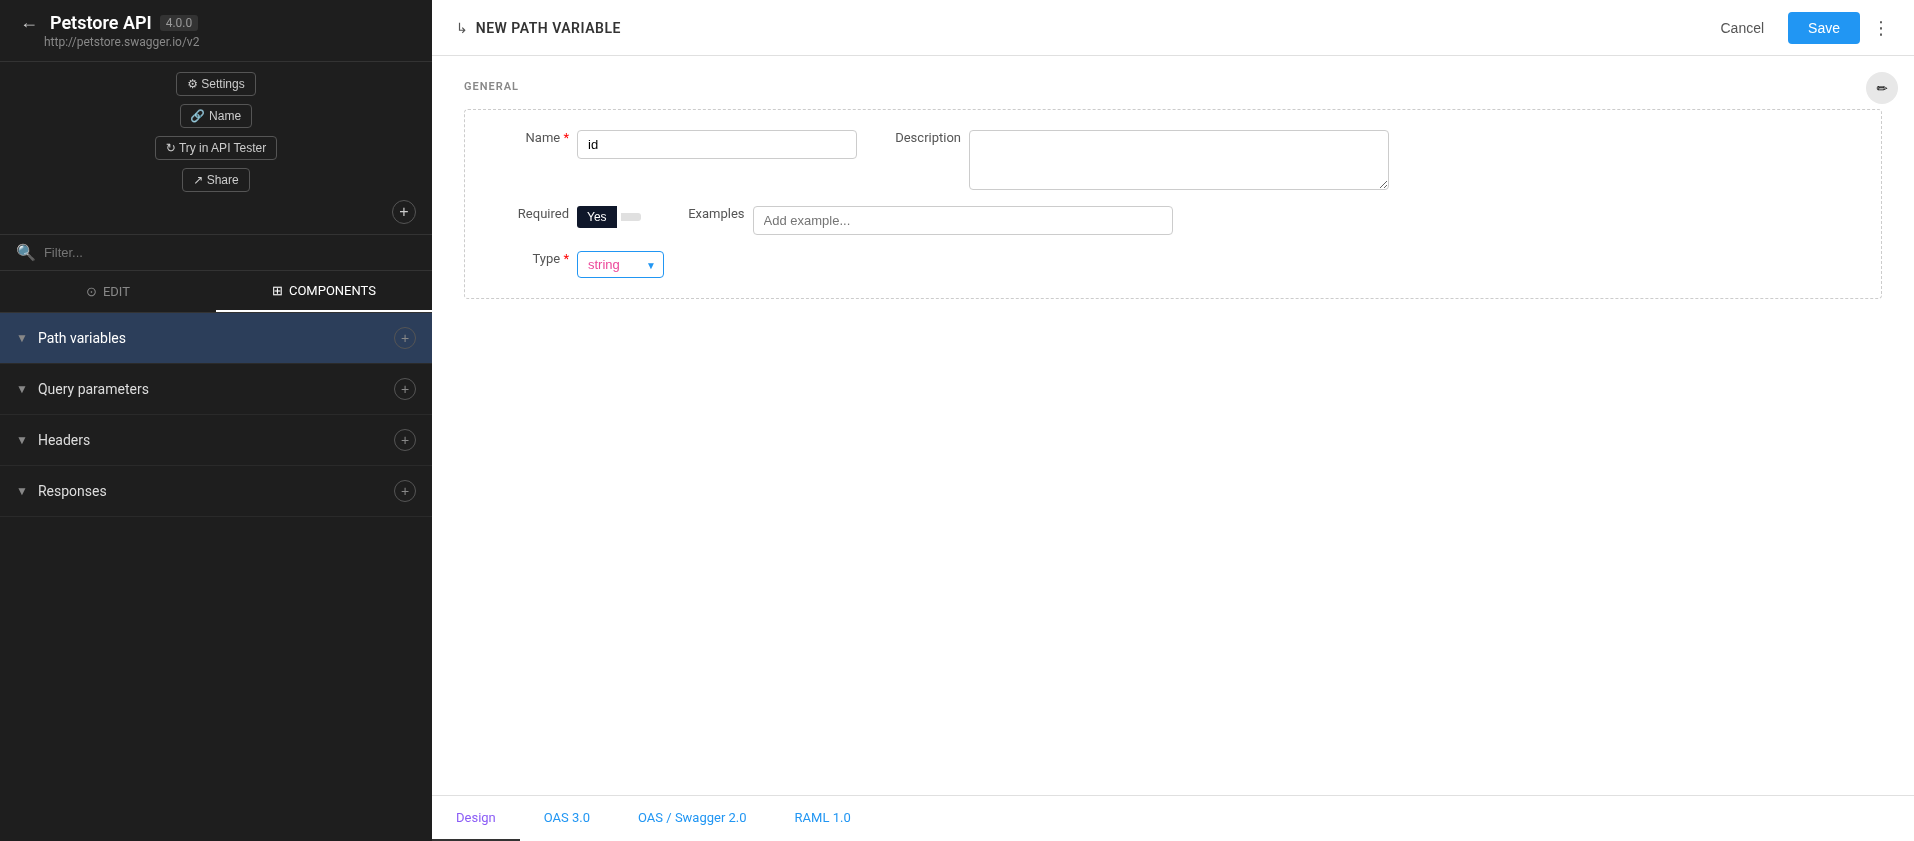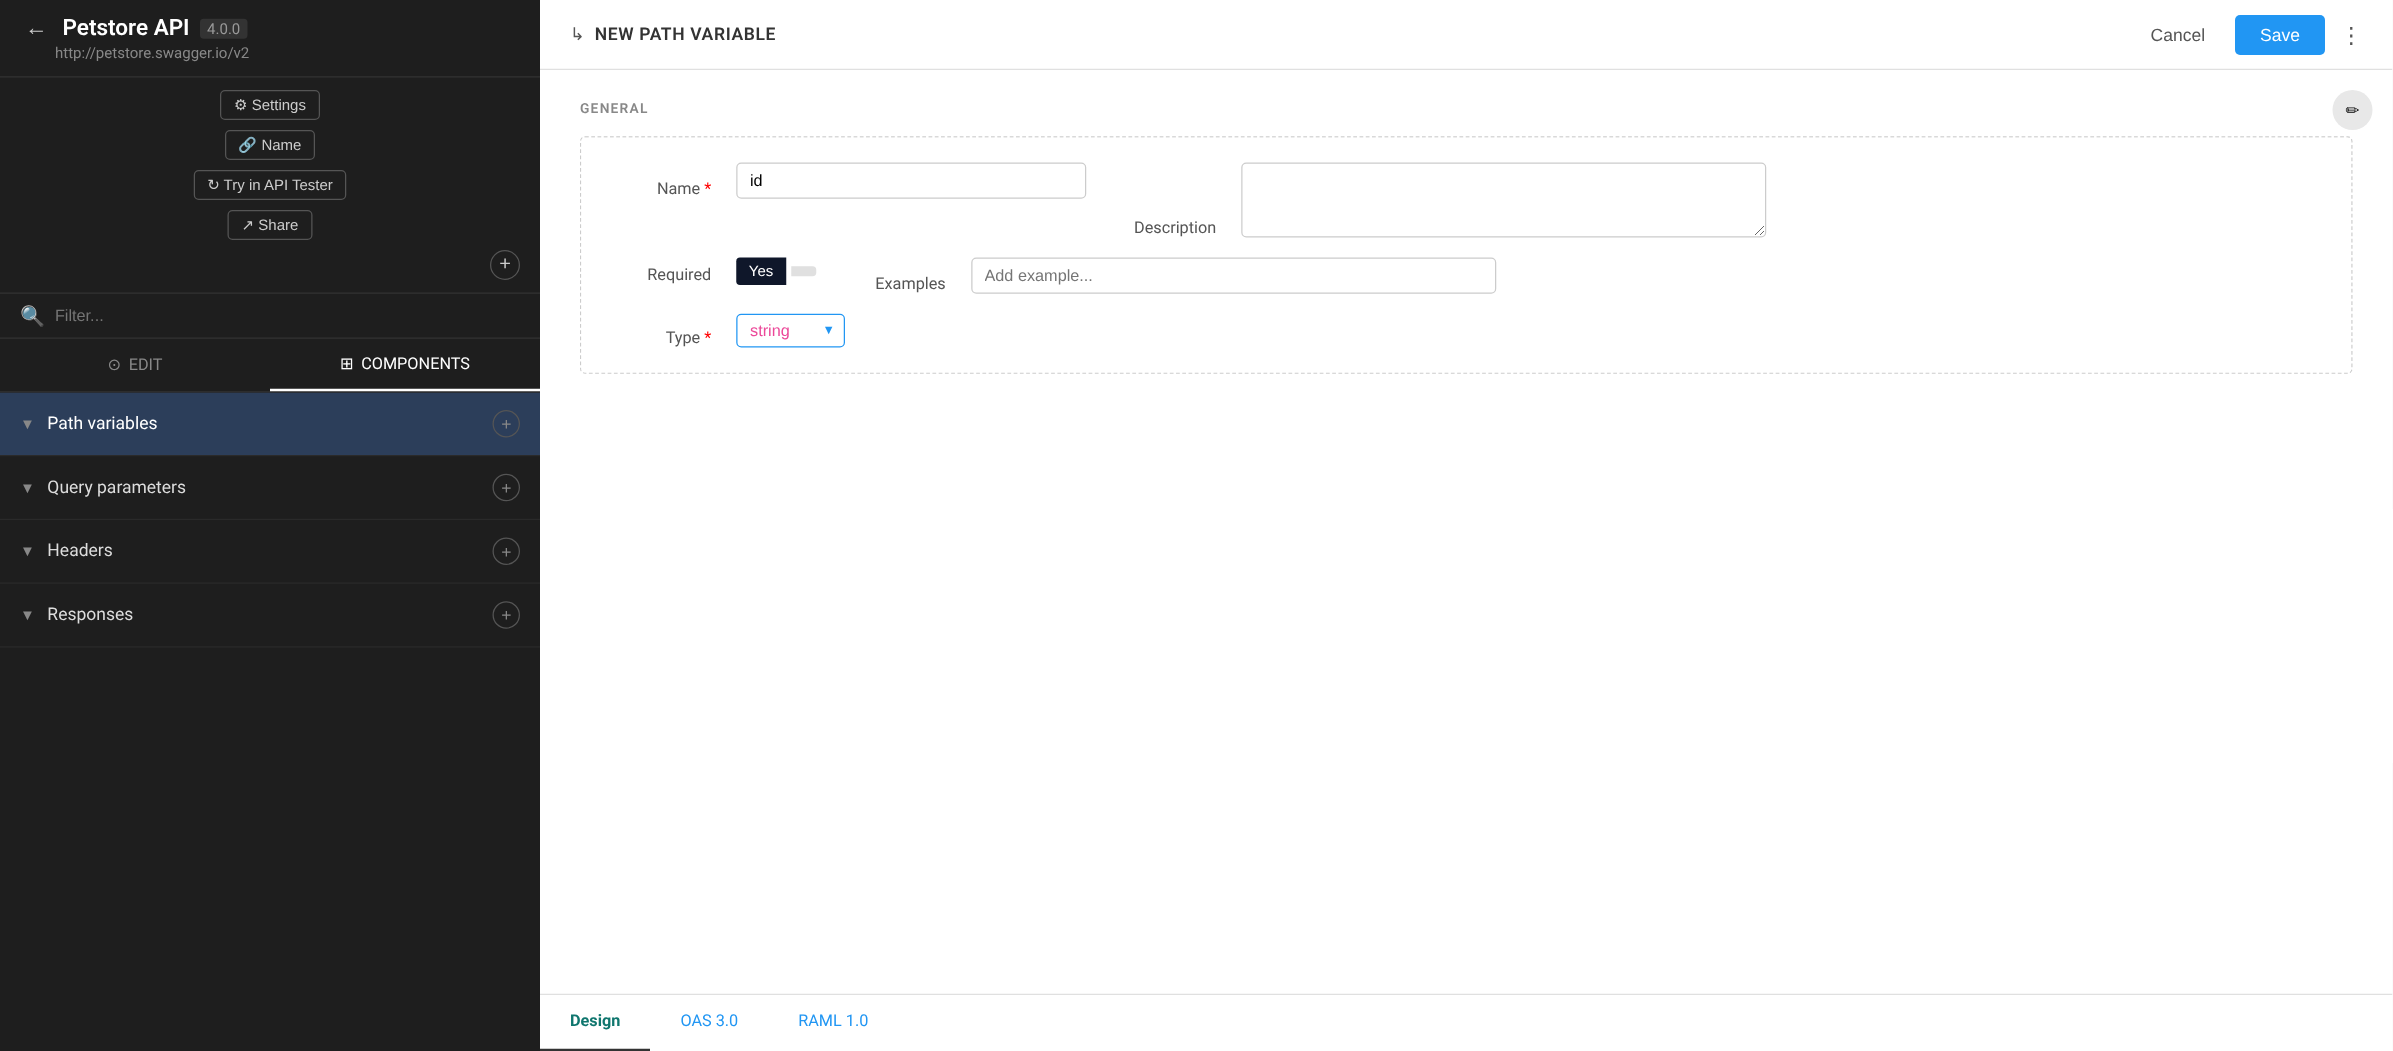--- a/index.html
+++ b/index.html
@@ -272,22 +272,22 @@
 
     .form-row {
       display: flex;
       gap: 24px;
       margin-bottom: 16px;
       align-items: flex-start;
     }
 
     .form-field {
       display: flex;
-      align-items: flex-end;
-      gap: 20px;
+      align-items: flex-start;
+      gap: 8px;
     }
 
     .form-label {
       font-size: 13px;
       color: #555;
       white-space: nowrap;
       min-width: 80px;
       text-align: right;
     }
 
@@ -410,22 +410,22 @@
     }
 
     .footer-tab {
       padding: 14px 24px;
       font-size: 13px;
       cursor: pointer;
       color: #555;
     }
 
     .footer-tab.active {
-      color: #0f766e;
-      font-weight: 700;
+      color: #8b5cf6;
+      font-weight: 400;
       border-bottom: 2px solid #333;
     }
 
     .footer-tab.link {
       color: #2196f3;
     }
 
     .right-panel {
       flex: 1;
       display: flex;
@@ -566,16 +566,17 @@
       </div>
     </div>
 
     <button class="edit-icon-btn" style="position:absolute; right:16px; top:72px;">
       <span>✏</span>
     </button>
 
     <div class="main-footer">
       <div class="footer-tab active">Design</div>
       <div class="footer-tab link">OAS 3.0</div>
+      <div class="footer-tab link">OAS / Swagger 2.0</div>
       <div class="footer-tab link">RAML 1.0</div>
     </div>
   </div>
 </div>
 
 </body></html>

